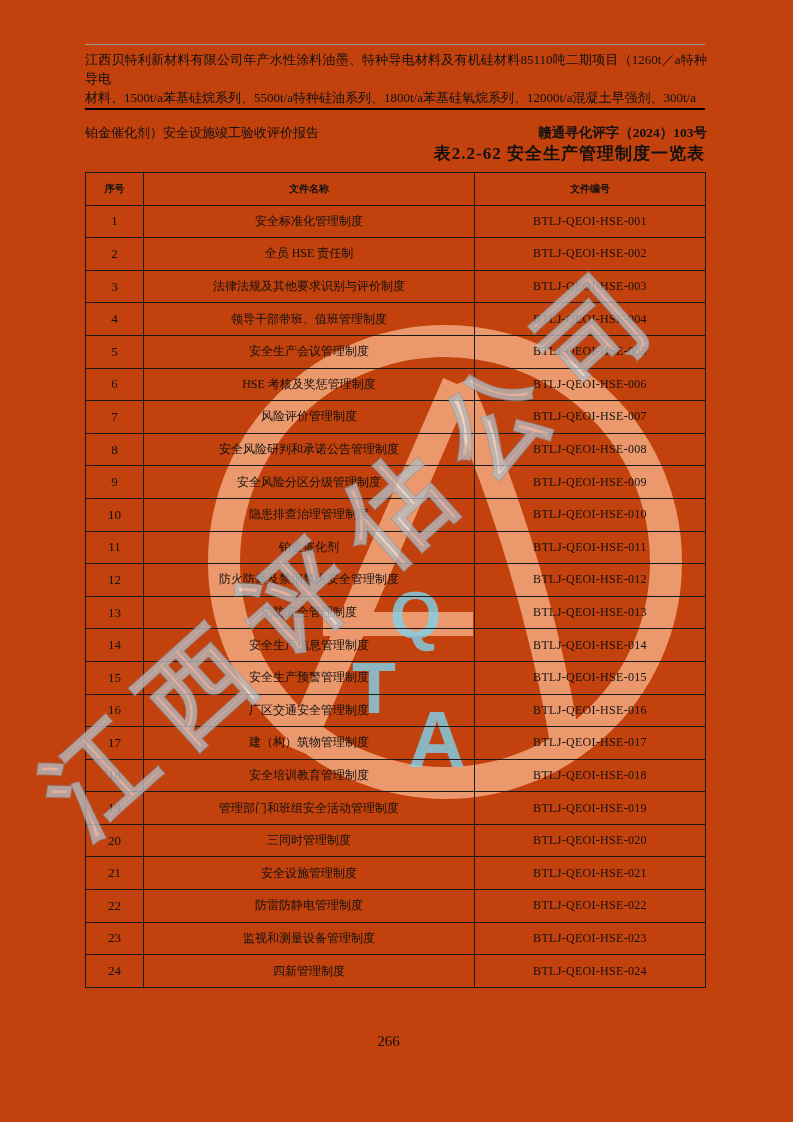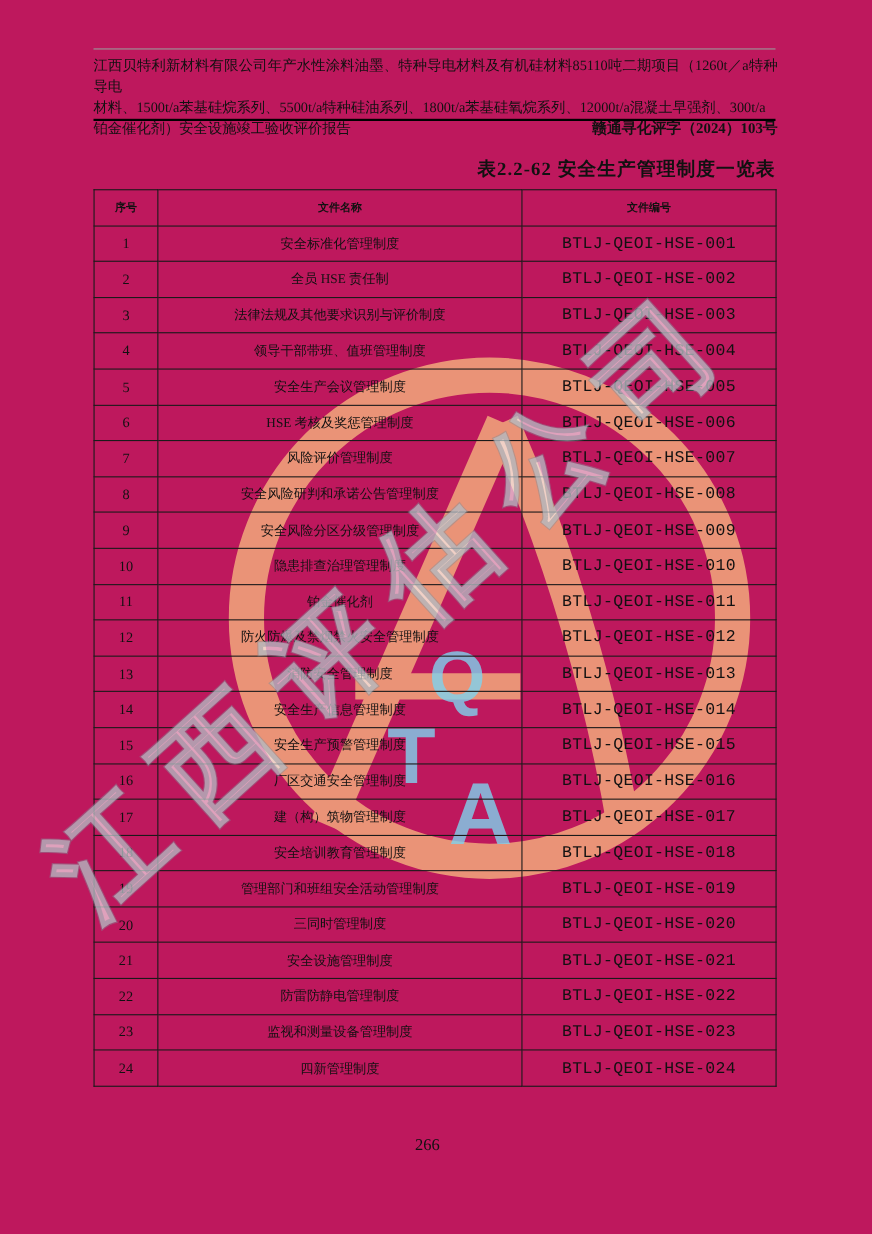--- a/index.html
+++ b/index.html
@@ -1,34 +1,34 @@
 <!DOCTYPE html>
 <html><head>
 <meta charset="utf-8">
 <style>
   html,body{margin:0;padding:0;background:#ffffff;}
   #page{
     position:relative;
     width:793px;height:1122px;
-    background:#be185d;
+    background:#c2410c;
     overflow:hidden;
     font-family:"Liberation Serif","DejaVu Serif",serif;
     color:#111;
   }
   
   .hdr-topline{
     position:absolute;left:85px;top:44px;width:620px;height:0;
     border-top:1px solid #9a9a9a;
   }
   .hdr{
     position:absolute;left:85px;top:50px;width:622px;
     font-size:13px;line-height:19px;
     text-align:justify;
   }
-  .hdr .l3{display:flex;justify-content:space-between;align-items:center;}
+  .hdr .l3{display:flex;justify-content:space-between;align-items:center;margin-top:16px;}
   .hdr .docno{font-weight:bold;font-size:13.5px;white-space:nowrap;}
   .hdr-botline{
     position:absolute;left:85px;top:108px;width:620px;height:0;
     border-top:2px solid #000;
   }
   
   .tbl-title{
     position:absolute;left:85px;top:142px;width:620px;
     text-align:right;font-size:17px;font-weight:bold;letter-spacing:1px;
   }
@@ -40,22 +40,22 @@
   col.c-code{width:231px;}
   th,td{
     border:1px solid #1a1a1a;
     text-align:center;vertical-align:middle;
     height:31.6px;padding:0 2px;overflow:hidden;white-space:nowrap;
   }
   th{font-size:10px;font-weight:bold;}
   td.no{font-size:13px;}
   td.name{font-size:12px;}
   td.code{
-    font-family:Liberation Mono, monospace;
-    font-size:15px;letter-spacing:.3px;
+    font-family:Liberation Serif, serif;
+    font-size:12px;letter-spacing:.3px;
   }
   
   .page-num{
     position:absolute;left:0;top:1033px;width:777px;
     text-align:center;font-size:15px;
   }
   
   .stamp{position:absolute;left:205px;top:322px;width:480px;height:480px;z-index:1;opacity:.88;}
   .wm-letter{
     position:absolute;z-index:1;

